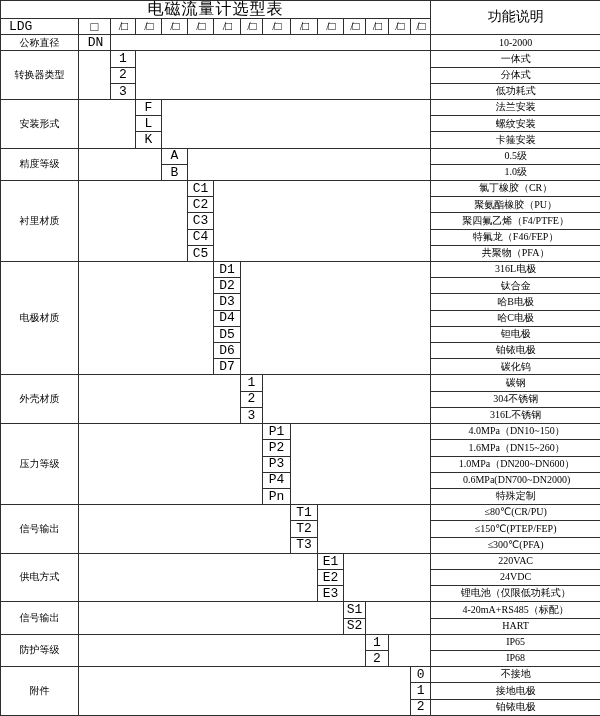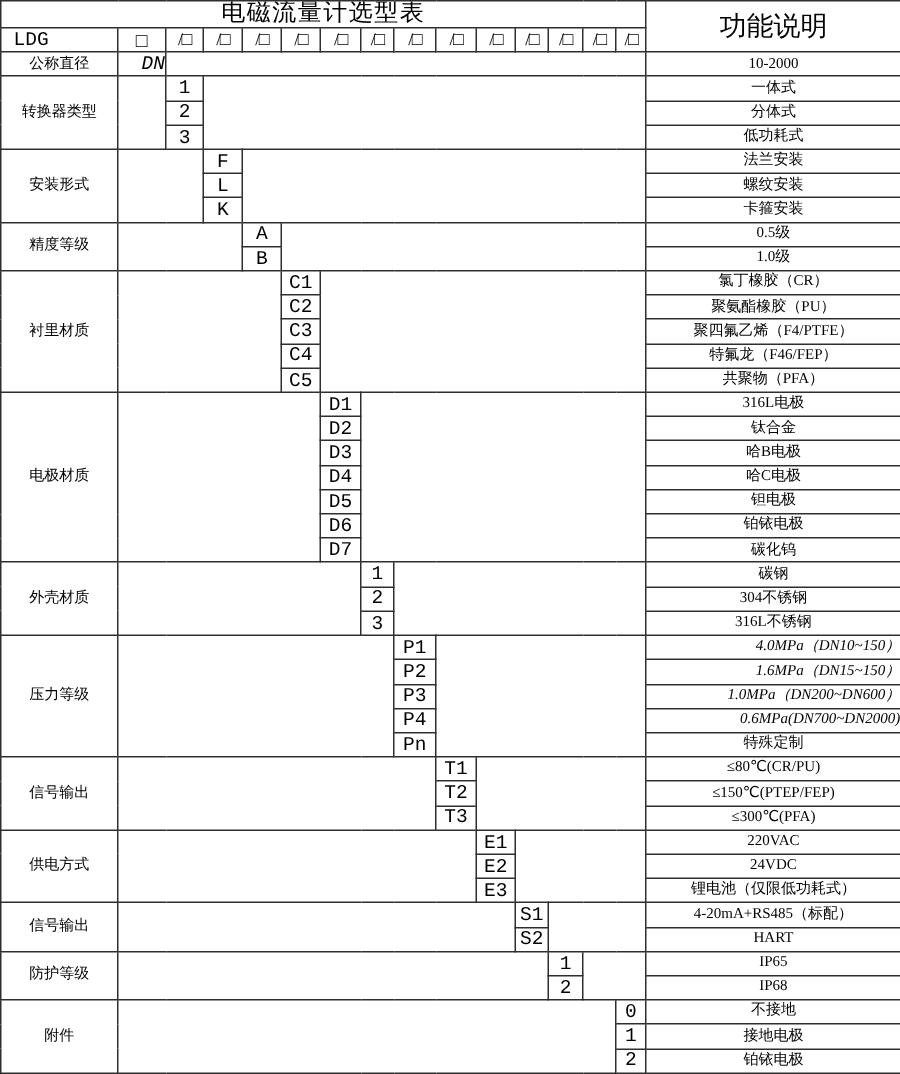--- a/index.html
+++ b/index.html
@@ -4,27 +4,27 @@
 <style>
   html,body{margin:0;padding:0;background:#fff;}
   body{width:600px;font-family:"Liberation Serif","DejaVu Sans",serif;color:#000;}
   table.sel{width:600px;height:716px;border-collapse:collapse;table-layout:fixed;
     border:1px solid #2e2e2e;background:#fff;}
   td{border:1px solid #2e2e2e;padding:0;overflow:hidden;white-space:nowrap;
      text-align:center;vertical-align:middle;font-size:14px;line-height:1.05;}
   tr{height:16px;}
   tr.title-row{height:14px;}
   td.title-cell{font-size:16px;letter-spacing:1px;}
-  td.fn-head{font-size:18px;}
+  td.fn-head{font-size:14px;}
   td.lbl{font-size:10px;}
   td.model{ text-align:left;padding-left:8px;font-family:"Liberation Mono","DejaVu Sans Mono",monospace;font-size:13px;}
   td.box{font-size:13px;}
   td.sb{font-size:12px;letter-spacing:-1px;}
   td.code{font-family:"Liberation Mono","DejaVu Sans Mono",monospace;font-size:13px;}
-  td.tl{text-align:right;padding-left:2px;font-style:italic;}
+  td.tl{text-align:center;padding-left:2px;}
   td.desc{font-size:10px;}
   td.mt{background:#fff;}
 </style>
 </head>
 <body>
 
 <table class="sel">
   <colgroup>
     <col style="width:78px">
       <col style="width:32px">
@@ -193,21 +193,21 @@
 
   <tr>
     <td class="lbl" rowspan="5">压力等级</td>
     <td class="mt" rowspan="5" colspan="7"></td>
     <td class="code">P1</td>
     <td class="mt" rowspan="5" colspan="6"></td>
     <td class="desc tl">4.0MPa（DN10~150）</td>
   </tr>
   <tr>
     <td class="code">P2</td>
-    <td class="desc tl">1.6MPa（DN15~150）</td>
+    <td class="desc tl">1.6MPa（DN15~260）</td>
   </tr>
   <tr>
     <td class="code">P3</td>
     <td class="desc tl">1.0MPa（DN200~DN600）</td>
   </tr>
   <tr>
     <td class="code">P4</td>
     <td class="desc tl">0.6MPa(DN700~DN2000)</td>
   </tr>
   <tr>

